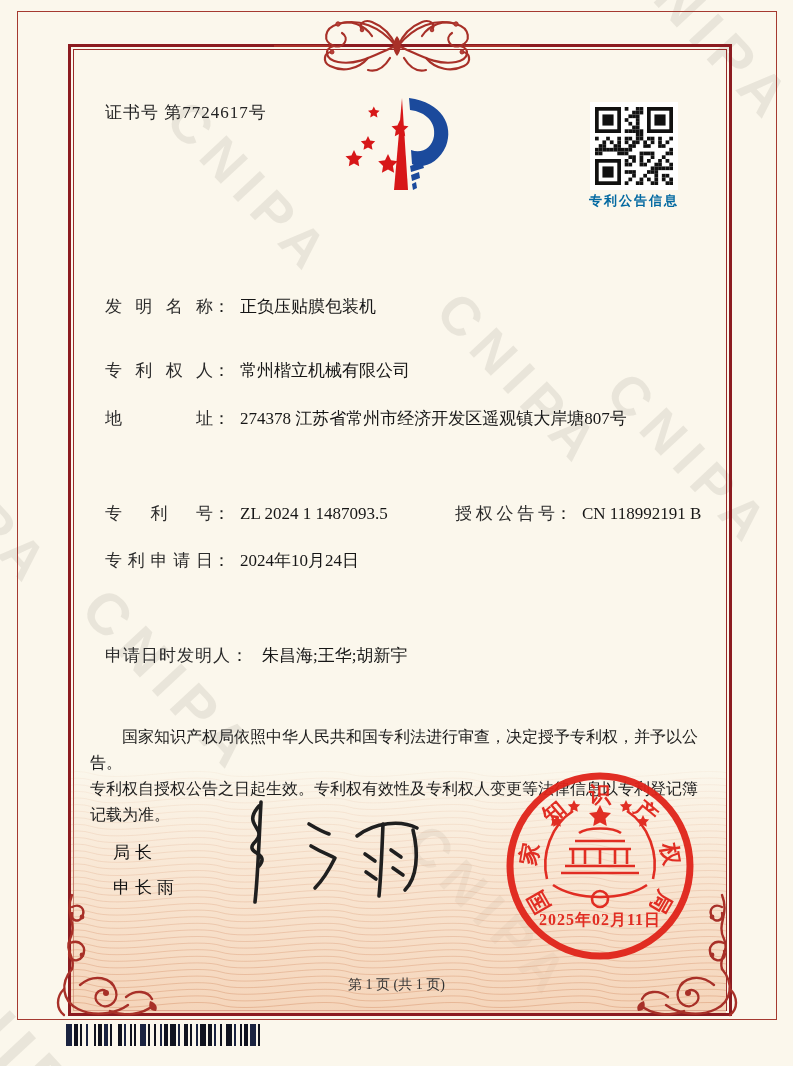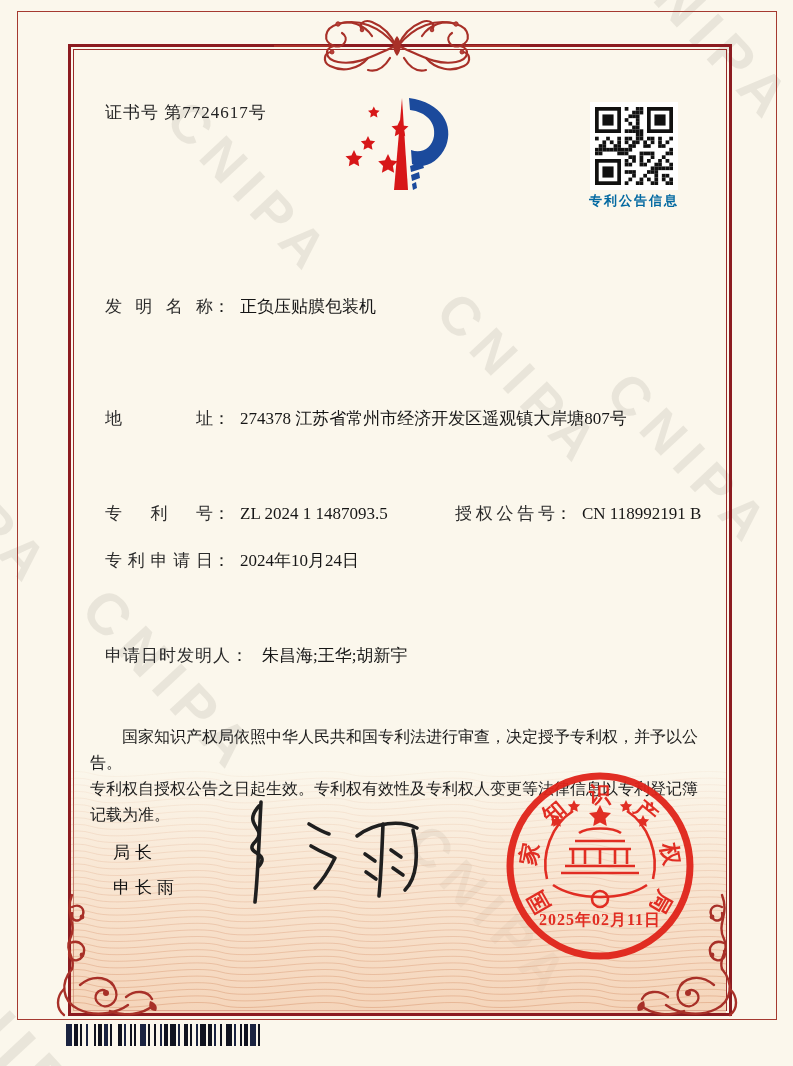--- a/index.html
+++ b/index.html
@@ -346,20 +346,23 @@
           <rect x="7.428571428571429" y="59.42857142857143" width="11.142857142857142" height="11.142857142857142" fill="#111"></rect>
         </g>
       </svg>
   </div>
   <div class="qr-caption" style="color: #0369a1;">专利公告信息</div>
 
 
   <div class="row" style="top:295px">
     <span class="flabel">发明名称</span><span>：</span><span class="fvalue">正负压贴膜包装机</span>
   </div>
+  <div class="row" style="top:359px">
+    <span class="flabel">专利权人</span><span>：</span><span class="fvalue">常州楷立机械有限公司</span>
+  </div>
   <div class="row" style="top:407px">
     <span class="flabel">地址</span><span>：</span><span class="fvalue">274378 江苏省常州市经济开发区遥观镇大岸塘807号</span>
   </div>
   <div class="row" style="top:502px">
     <span class="flabel">专利号</span><span>：</span><span class="fvalue">ZL 2024 1 1487093.5</span>
     <span class="rcol"><span class="flabel">授权公告号</span><span>：</span><span class="fvalue">CN 118992191 B</span></span>
   </div>
   <div class="row" style="top:549px">
     <span class="flabel">专利申请日</span><span>：</span><span class="fvalue">2024年10月24日</span>
   </div>
@@ -417,20 +420,21 @@
     <div class="seal-date">2025年02月11日</div>
   <span class="seal-char" style="left: 35.5122px; top: 132.5px; transform: translate(-50%, -50%) rotate(-120deg); color: rgb(224, 36, 26);">国</span>
       <span class="seal-char" style="left: 27.0786px; top: 84.671px; transform: translate(-50%, -50%) rotate(-80deg); color: rgb(224, 36, 26);">家</span>
       <span class="seal-char" style="left: 51.3621px; top: 42.6108px; transform: translate(-50%, -50%) rotate(-40deg); color: rgb(224, 36, 26);">知</span>
       <span class="seal-char" style="left: 97px; top: 26px; transform: translate(-50%, -50%) rotate(0deg); color: rgb(224, 36, 26);">识</span>
       <span class="seal-char" style="left: 142.638px; top: 42.6108px; transform: translate(-50%, -50%) rotate(40deg); color: rgb(224, 36, 26);">产</span>
       <span class="seal-char" style="left: 166.921px; top: 84.671px; transform: translate(-50%, -50%) rotate(80deg); color: rgb(224, 36, 26);">权</span>
       <span class="seal-char" style="left: 158.488px; top: 132.5px; transform: translate(-50%, -50%) rotate(120deg); color: rgb(224, 36, 26);">局</span>
     </div>
 
+  <div class="footer">第 1 页 (共 1 页)</div>
 
   <div class="barcode" id="barcode">
       <i style="width: 6px; background: rgb(26, 35, 64);"></i>
       <i style="width: 2px; background: transparent;"></i>
       <i style="width: 4px; background: rgb(16, 19, 31);"></i>
       <i style="width: 2px; background: transparent;"></i>
       <i style="width: 2px; background: rgb(16, 19, 31);"></i>
       <i style="width: 4px; background: transparent;"></i>
       <i style="width: 2px; background: rgb(26, 35, 64);"></i>
       <i style="width: 6px; background: transparent;"></i>

